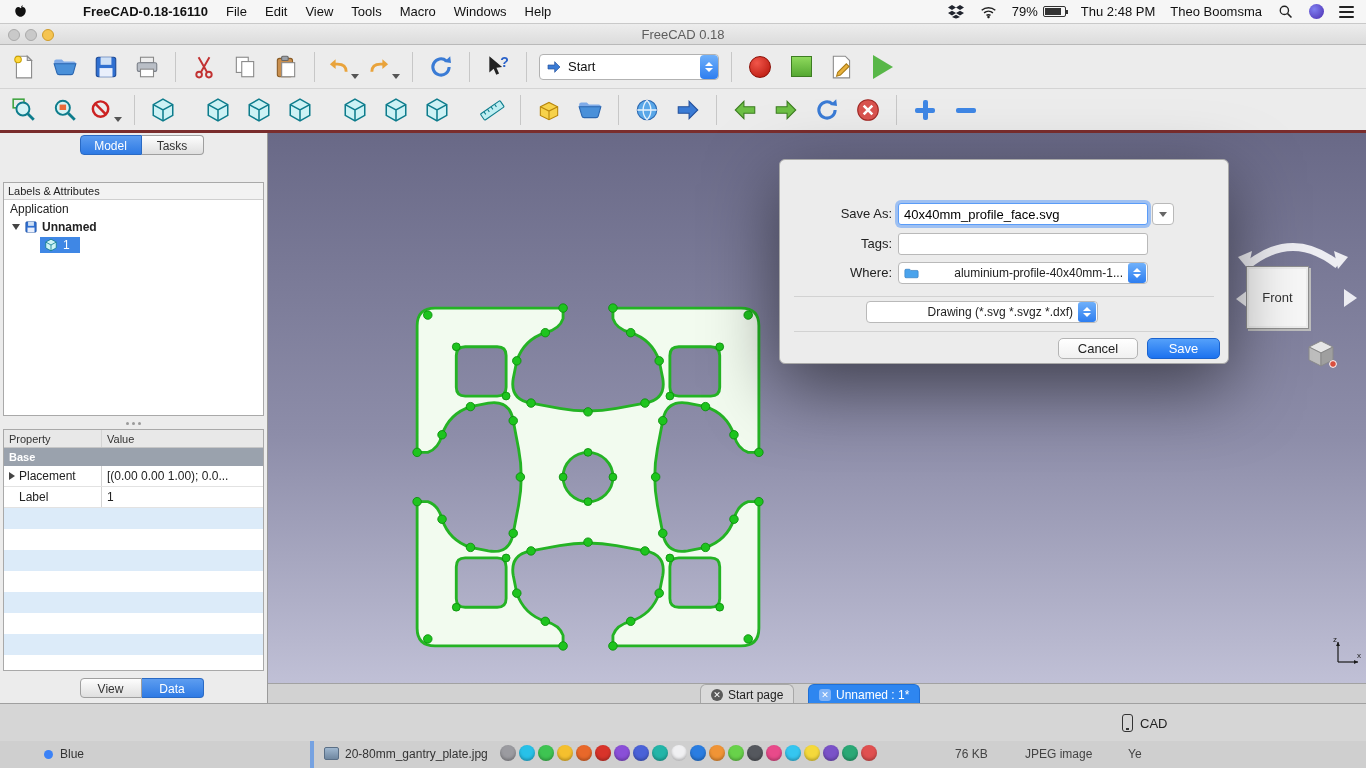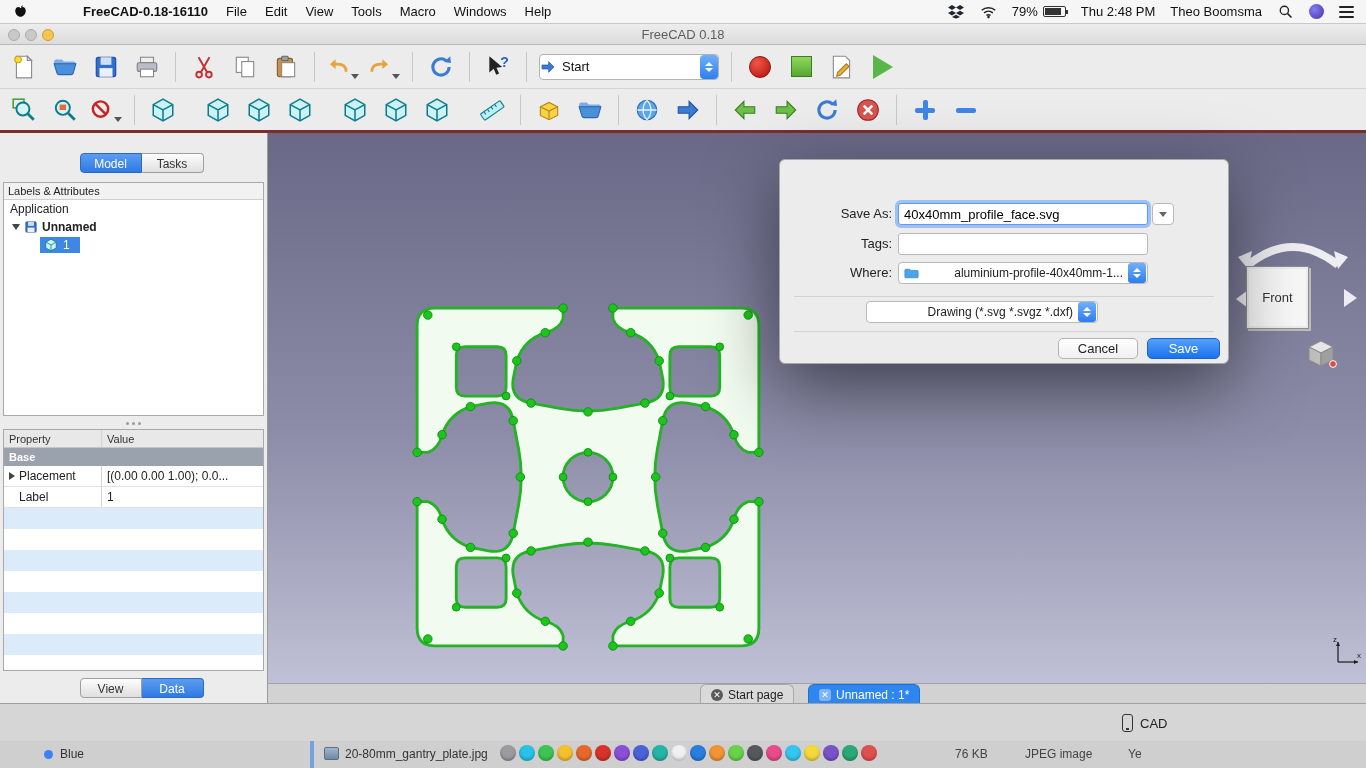--- a/index.html
+++ b/index.html
@@ -46,37 +46,37 @@
   .stop-sq { width:21px; height:21px; background:linear-gradient(#8ed95c,#55a832); border:1px solid #3d7d22; }
   .play-tri { width:0; height:0; border-top:12px solid transparent; border-bottom:12px solid transparent;
     border-left:20px solid #58b748; }
   .gap14 { margin-left:14px; }
   .icplus,.icminus { position:relative; width:20px; height:20px; }
   .icplus::before,.icminus::before { content:""; position:absolute; left:0; right:0; top:8px; height:5px;
     background:#3f87e5; border-radius:2px; }
   .icplus::after { content:""; position:absolute; top:0; bottom:0; left:8px; width:5px; background:#3f87e5; border-radius:2px; }
 
   .wb-combo { width:180px; height:26px; background:#fff; border:1px solid #b2b2b2; border-radius:4px;
-    display:flex; align-items:center; gap:6px; font-size:13px; color:#111; }
+    display:flex; align-items:center; padding-left:6px; gap:6px; font-size:13px; color:#111; }
   .stepper { margin-left:auto; width:18px; height:24px; border-radius:4px;
     background:linear-gradient(#6fb0fa,#2e7ef0); display:flex; flex-direction:column;
     align-items:center; justify-content:center; gap:2px; }
   .stepper i { width:0; height:0; border-left:4px solid transparent; border-right:4px solid transparent; }
   .stepper .up { border-bottom:4px solid #fff; }
   .stepper .dn { border-top:4px solid #fff; }
 
   
   .combo { position:absolute; left:0; top:133px; width:268px; height:570px; background:#ececec;
     border-right:1px solid #9a9a9a; font-size:12px; color:#222; }
   .panel-head { position:relative; height:22px; }
   .pd-btn { position:absolute; top:4px; width:13px; height:13px; border-radius:50%; background:#8f8f8f;
     color:#fff; display:flex; align-items:center; justify-content:center; }
   .pd-btn svg { width:7px; height:7px; }
   .panel-title { text-align:center; line-height:22px; font-size:11px; color:#333; }
-  .seg { display:flex; justify-content:center; margin-top:20px;padding-left:16px; }
+  .seg { display:flex; justify-content:center; margin-top:2px;padding-left:16px; }
   .seg .s { min-width:62px; height:20px; line-height:20px; text-align:center; font-size:12px;
     background:linear-gradient(#fdfdfd,#dfdfdf); border:1px solid #9f9f9f; color:#333; padding:0 8px; }
   .seg .s.first { border-radius:4px 0 0 4px; }
   .seg .s.last  { border-radius:0 4px 4px 0; border-left:none; }
   .seg .s.sel { background:linear-gradient(#5d9df0,#2e7ae4); color:#fff; border-color:#2a6ac4; }
   .tree-box { position:absolute; left:3px; right:3px; top:49px; height:234px; background:#fff;
     border:1px solid #a9a9a9; overflow:hidden; }
   .tree-header { height:17px; line-height:16px; padding-left:4px; font-size:11px; background:#f2f2f2;
     border-bottom:1px solid #cfcfcf; color:#222; }
   .trow { height:18px; display:flex; align-items:center; }

